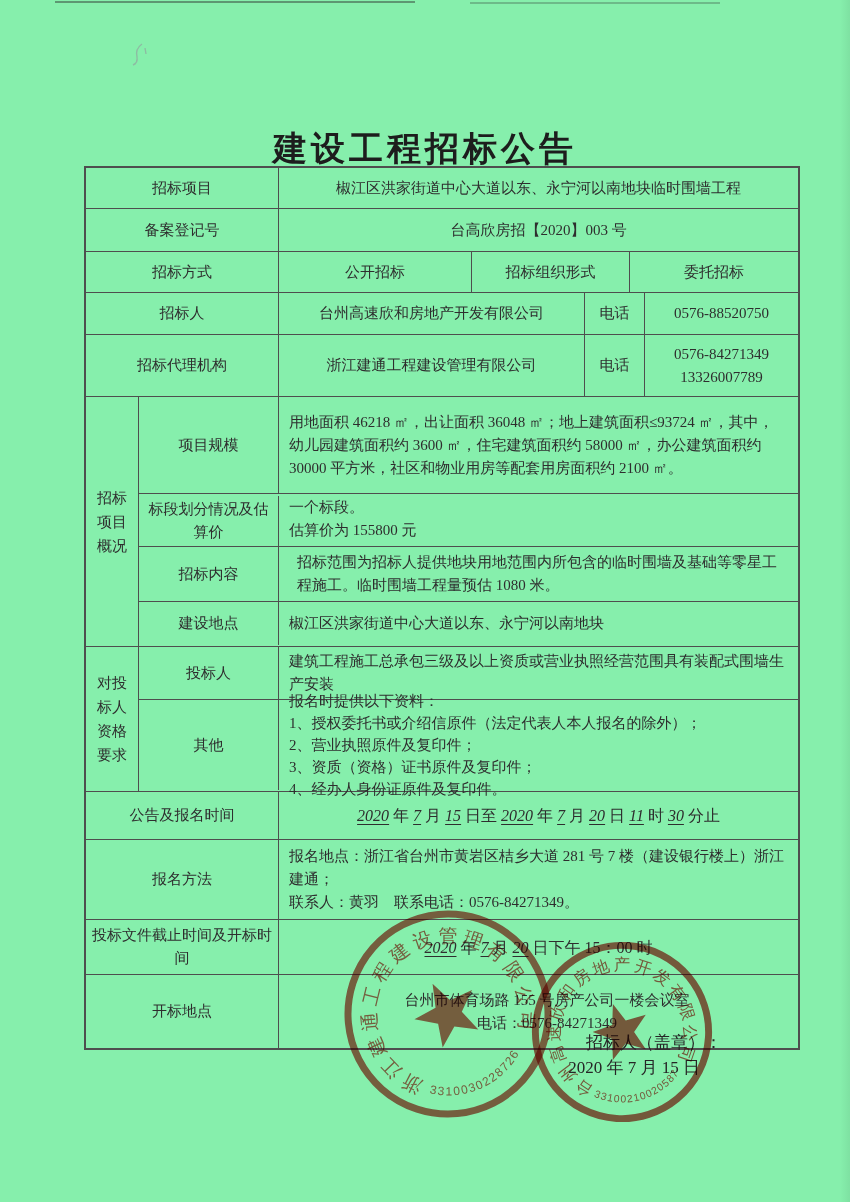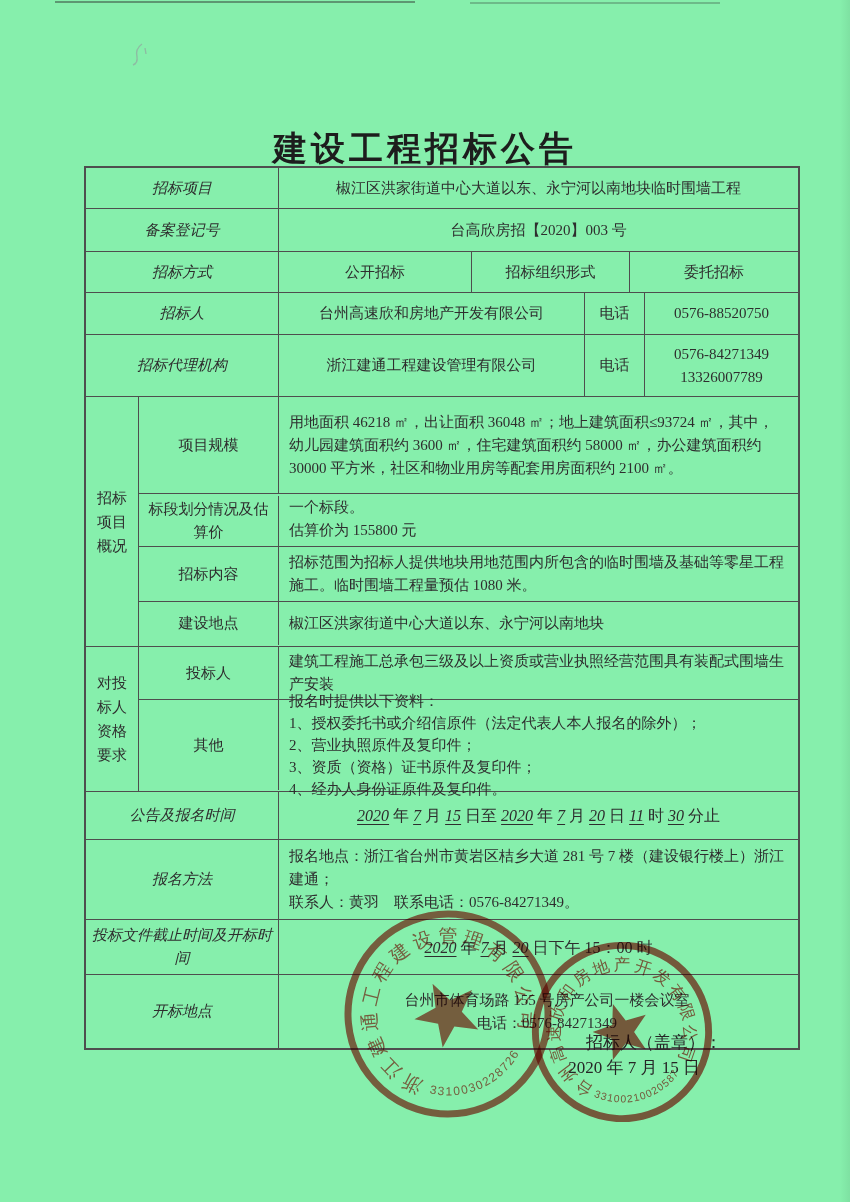--- a/index.html
+++ b/index.html
@@ -21,21 +21,21 @@
     border:2px solid #4e4e4e; box-sizing:border-box; background:transparent;
   }
   .trow{display:flex; border-bottom:1.6px solid #4e4e4e; box-sizing:border-box;}
   .trow:last-child{border-bottom:none;gap:17px;}
   .cell{
     border-right:1.6px solid #4e4e4e; box-sizing:border-box;
     display:flex; align-items:center; justify-content:center;
     text-align:center; font-size:15px; line-height:23px; padding:2px 6px;
   }
   .cell:last-child{border-right:none;}
-  .w-label{flex:0 0 193px;font-style:italic;}
+  .w-label{flex:0 0 193px;}
   .w-group{flex:0 0 53px;}
   .w-sublabel{flex:0 0 140px;}
   .w-val{flex:0 0 306px;}
   .w-tel{flex:0 0 60px;}
   .grow{flex:1 1 auto;}
   .left{align-items:flex-start; flex-direction:column; justify-content:center; text-align:left; padding:4px 10px;}
   .groupcol{flex:1 1 auto; display:flex; flex-direction:column;}
   .subrow{display:flex; border-bottom:1.6px solid #4e4e4e; box-sizing:border-box;}
   .subrow:last-child{border-bottom:none;}
   .vlabel span{display:inline-block; width:34px; line-height:24px;}
@@ -111,21 +111,21 @@
           <div class="cell w-sublabel">项目规模</div>
           <div class="cell grow left">用地面积 46218 ㎡，出让面积 36048 ㎡；地上建筑面积≤93724 ㎡，其中，幼儿园建筑面积约 3600 ㎡，住宅建筑面积约 58000 ㎡，办公建筑面积约 30000 平方米，社区和物业用房等配套用房面积约 2100 ㎡。</div>
         </div>
         <div class="subrow" style="height:53px;align-items:flex-end;">
           <div class="cell w-sublabel">标段划分情况及估算价</div>
           <div class="cell grow left">
             <div>一个标段。</div>
             <div>估算价为 155800 元</div>
           </div>
         </div>
-        <div class="subrow" style="height:55px;">
+        <div class="subrow" style="height:55px;gap:8px;">
           <div class="cell w-sublabel">招标内容</div>
           <div class="cell grow left">招标范围为招标人提供地块用地范围内所包含的临时围墙及基础等零星工程施工。临时围墙工程量预估 1080 米。</div>
         </div>
         <div class="subrow" style="height:43px;">
           <div class="cell w-sublabel">建设地点</div>
           <div class="cell grow left">椒江区洪家街道中心大道以东、永宁河以南地块</div>
         </div>
       </div>
     </div>
 

